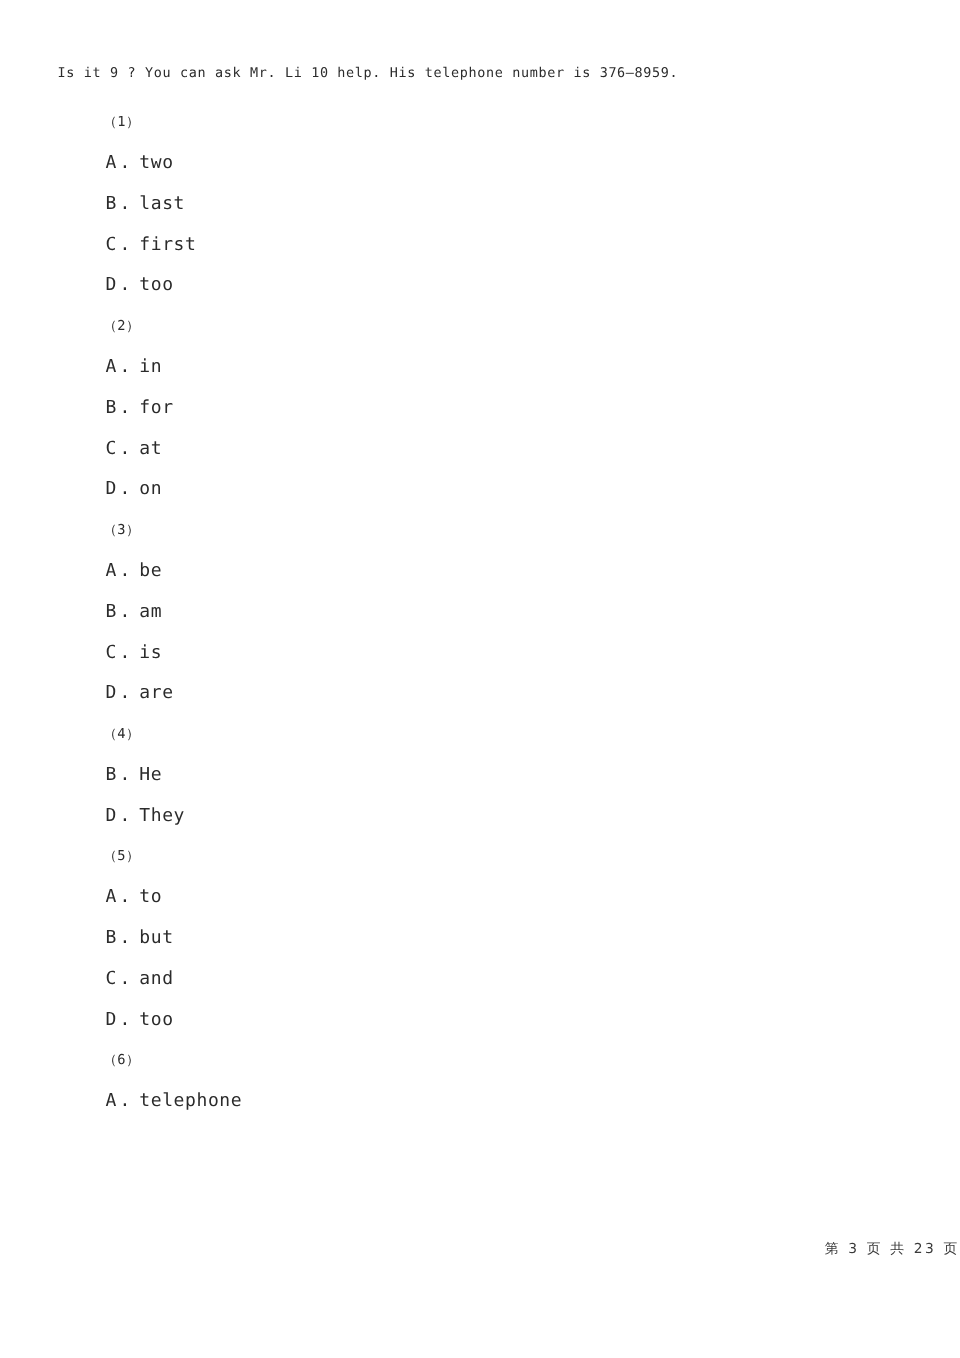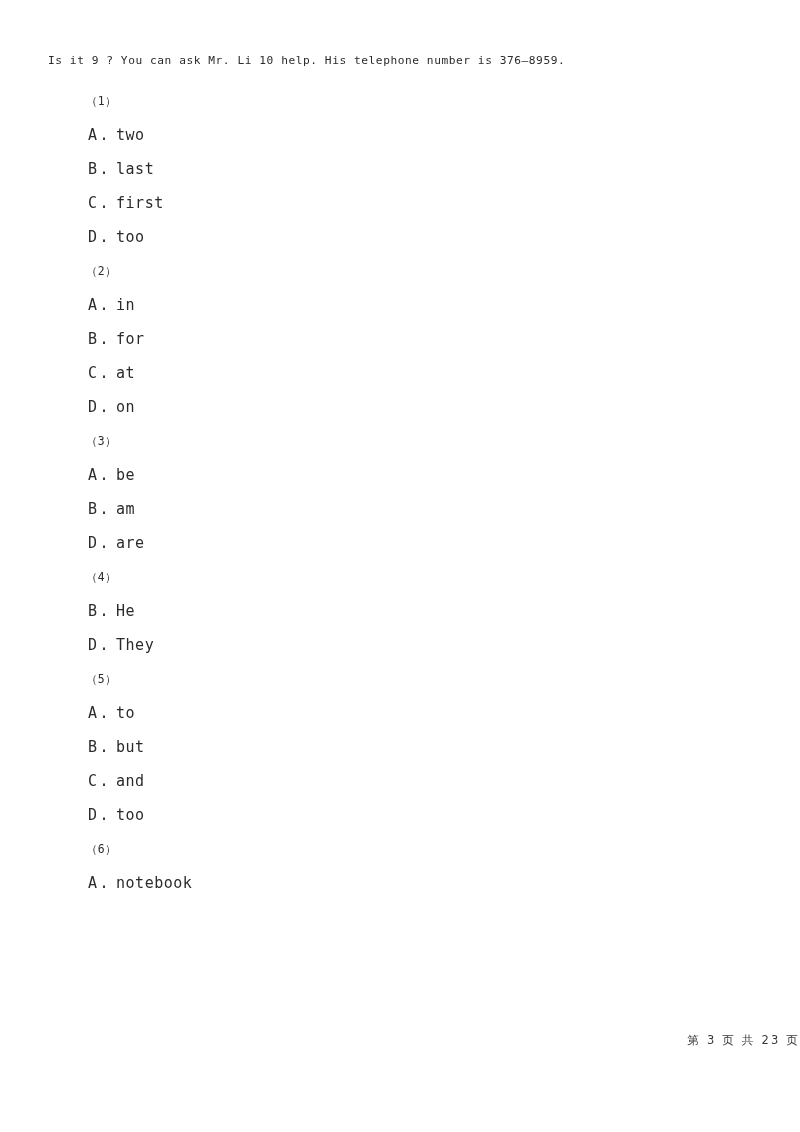--- a/index.html
+++ b/index.html
@@ -112,37 +112,38 @@
           <div class="question-number">（2）</div>
           <div class="option"><span class="opt-letter">A</span><span class="opt-sep">.</span><span class="opt-text">in</span></div>
           <div class="option"><span class="opt-letter">B</span><span class="opt-sep">.</span><span class="opt-text">for</span></div>
           <div class="option"><span class="opt-letter">C</span><span class="opt-sep">.</span><span class="opt-text">at</span></div>
           <div class="option"><span class="opt-letter">D</span><span class="opt-sep">.</span><span class="opt-text">on</span></div>
         </div>
         <div class="question-block">
           <div class="question-number">（3）</div>
           <div class="option"><span class="opt-letter">A</span><span class="opt-sep">.</span><span class="opt-text">be</span></div>
           <div class="option"><span class="opt-letter">B</span><span class="opt-sep">.</span><span class="opt-text">am</span></div>
+          <div class="option"><span class="opt-letter">C</span><span class="opt-sep">.</span><span class="opt-text">is</span></div>
           <div class="option"><span class="opt-letter">D</span><span class="opt-sep">.</span><span class="opt-text">are</span></div>
         </div>
         <div class="question-block">
           <div class="question-number">（4）</div>
           <div class="option"><span class="opt-letter">B</span><span class="opt-sep">.</span><span class="opt-text">He</span></div>
           <div class="option"><span class="opt-letter">D</span><span class="opt-sep">.</span><span class="opt-text">They</span></div>
         </div>
         <div class="question-block">
           <div class="question-number">（5）</div>
           <div class="option"><span class="opt-letter">A</span><span class="opt-sep">.</span><span class="opt-text">to</span></div>
           <div class="option"><span class="opt-letter">B</span><span class="opt-sep">.</span><span class="opt-text">but</span></div>
           <div class="option"><span class="opt-letter">C</span><span class="opt-sep">.</span><span class="opt-text">and</span></div>
           <div class="option"><span class="opt-letter">D</span><span class="opt-sep">.</span><span class="opt-text">too</span></div>
         </div>
         <div class="question-block">
           <div class="question-number">（6）</div>
-          <div class="option"><span class="opt-letter">A</span><span class="opt-sep">.</span><span class="opt-text">notebook</span></div>
+          <div class="option"><span class="opt-letter">A</span><span class="opt-sep">.</span><span class="opt-text">telephone</span></div>
         </div>
       </div>
 
   </div>
 
   <div class="page-footer">第 3 页 共 23 页</div>
 
 </div>
 
 </body></html>

